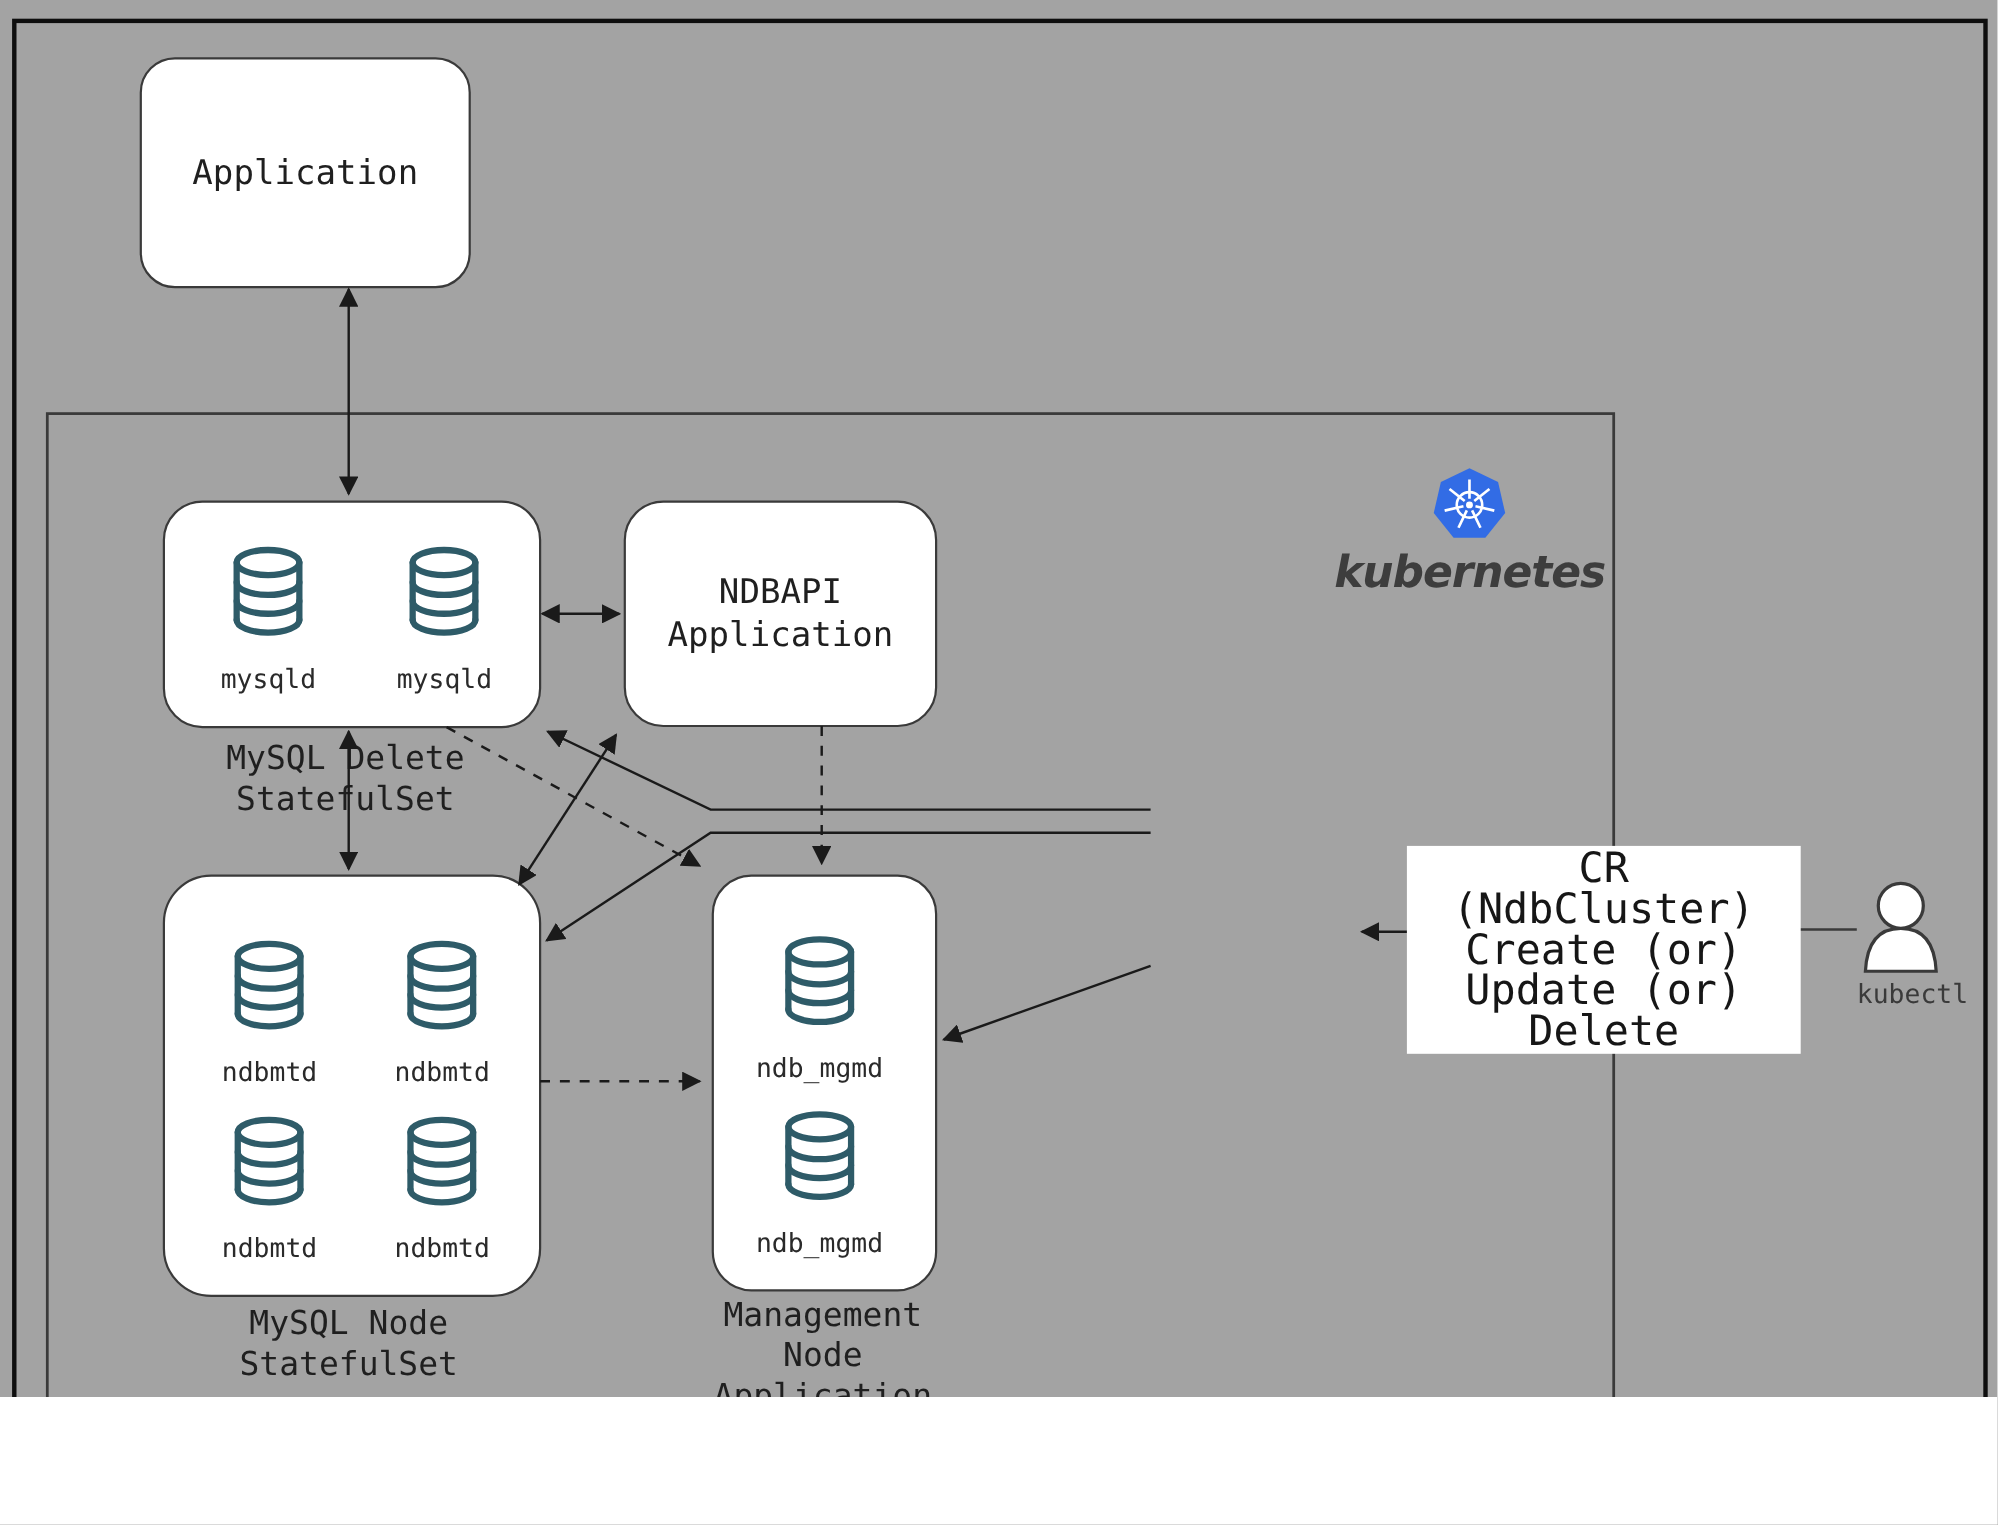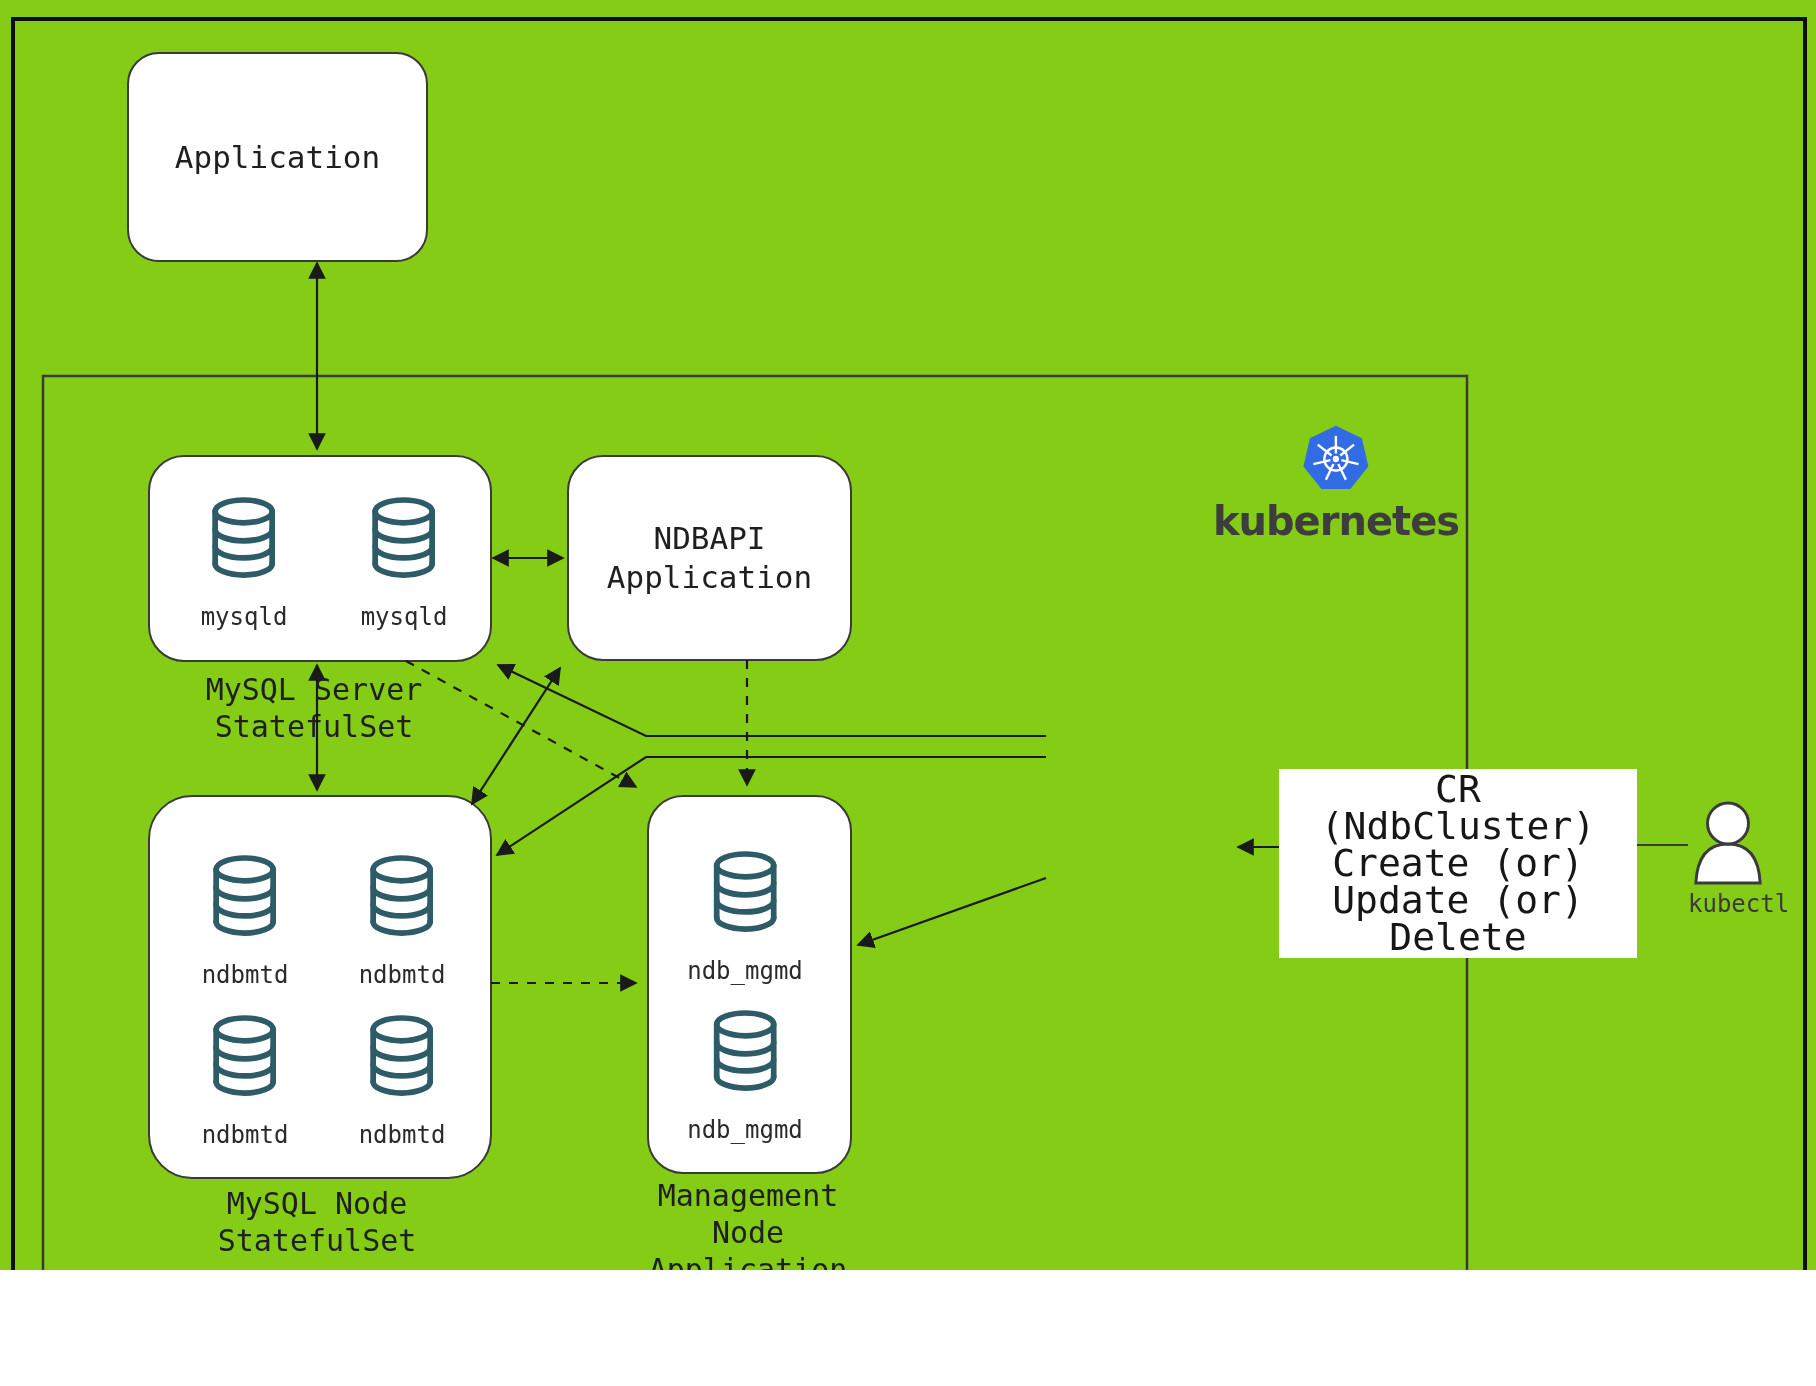--- a/index.html
+++ b/index.html
@@ -1,17 +1,17 @@
 <!DOCTYPE html>
 <html><head>
 <meta charset="utf-8">
 <style>
   html,body{margin:0;padding:0;background:#fff;}
   .stage{
-    position:relative;width:1816px;height:1270px;background:#84cc16;overflow:hidden;
+    position:relative;width:1816px;height:1270px;background:#a3a3a3;overflow:hidden;
     font-family:"DejaVu Sans Mono","Liberation Mono",monospace;color:#1f1f1f;
   }
   .frame{position:absolute;left:11px;top:17px;width:1788px;height:1344px;border:4px solid #0e0e0e;}
   .box{position:absolute;background:#fff;border:2px solid #3a3a3a;display:flex;align-items:center;justify-content:center;}
   .box-inner-label{font-size:31px;line-height:39px;text-align:center;white-space:pre-line;}
   .app-box{left:127px;top:52px;width:297px;height:206px;border-radius:32px;}
   .mysql-box{left:148px;top:455px;width:340px;height:203px;border-radius:36px;}
   .ndbapi-box{left:567px;top:455px;width:281px;height:202px;border-radius:36px;align-items:center;}
   .datanode-box{left:148px;top:795px;width:340px;height:380px;border-radius:44px;}
   .mgmt-box{left:647px;top:795px;width:201px;height:375px;border-radius:36px;}
@@ -30,21 +30,21 @@
     background:#ffffff;padding:2px 8px;font-size:38px;line-height:37px;
     text-align:center;white-space:pre-line;color:#161616;
   }
   .kubectl-figure{position:absolute;left:1688px;top:796px;z-index:4;width:80px;text-align:center;}
   .kubectl-figure svg{width:78px;height:92px;display:block;margin:0 auto;}
   .kubectl-label{font-size:24px;color:#3a3a3a;margin-top:2px;}
   .k8s-logo{position:absolute;left:1336px;top:420px;transform:translateX(-50%);z-index:2;text-align:center;}
   .k8s-logo svg{width:74px;height:78px;display:block;margin:0 auto;}
   .k8s-wordmark{
     font-family:"DejaVu Sans","Liberation Sans",sans-serif;font-weight:bold;
-    font-size:40px;letter-spacing:-1px;color:#3d3d3d;margin-top:0px;
+    font-size:40px;letter-spacing:-1px;color:#3d3d3d;margin-top:0px;font-style:italic;
   }
   .defs-hidden{position:absolute;width:0;height:0;overflow:hidden;}
 </style>
 </head>
 <body>
 
 <div class="stage">
 
   <svg class="defs-hidden" aria-hidden="true">
     <defs>
@@ -75,21 +75,21 @@
           <use href="#cyl"></use>
         </svg>
       <span class="pod-label">mysqld</span>
     </div>
     <div class="pod" style="left:404px;top:496px;">
       <svg>
           <use href="#cyl"></use>
         </svg>
       <span class="pod-label">mysqld</span>
     </div>
-    <div class="outside-label" style="left:314px;top:671px;">MySQL Server
+    <div class="outside-label" style="left:314px;top:671px;">MySQL Delete
 StatefulSet</div>
 
     <div class="box ndbapi-box">
       <span class="box-inner-label">NDBAPI
 Application</span>
     </div>
 
     <div class="box datanode-box"></div>
     <div class="pod" style="left:245px;top:854px;">
       <svg>

